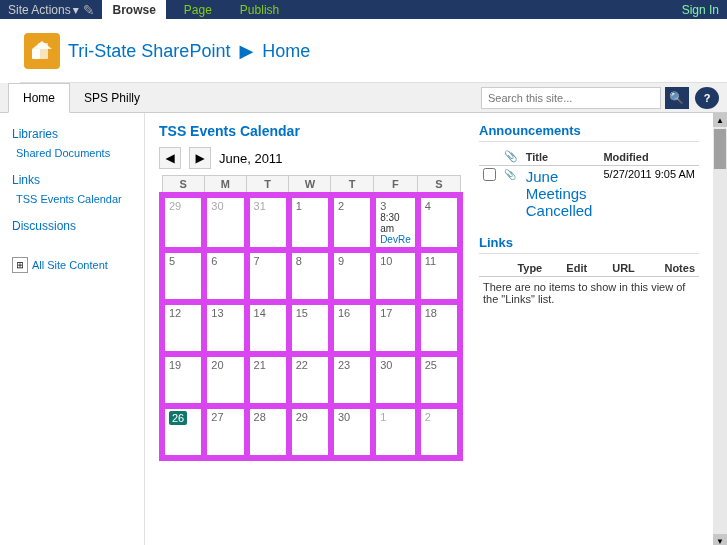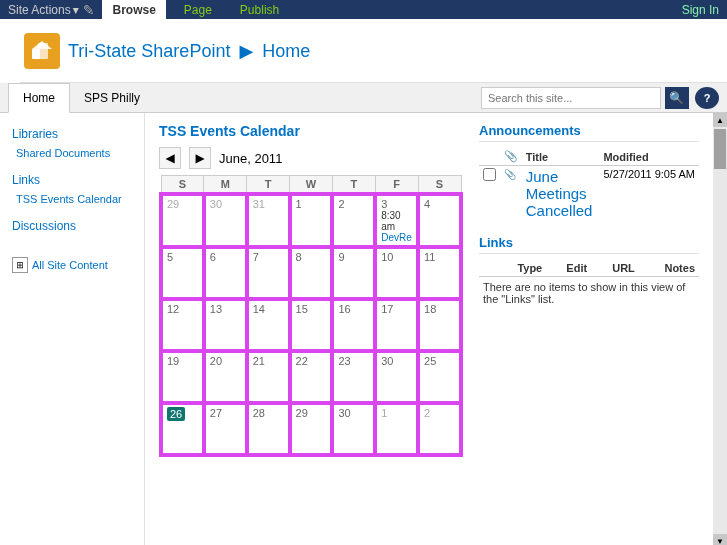--- a/index.html
+++ b/index.html
@@ -238,21 +238,21 @@
     .cal-table th {
       text-align: center;
       font-size: 11px;
       color: #666;
       padding: 2px 4px;
       border: 1px solid #ccc;
       background: #f5f5f5;
       width: 14.28%;
     }
     .cal-table td {
-      border: 4px solid #d946ef;
+      border: 6px solid #d946ef;
       vertical-align: top;
       padding: 2px 4px;
       height: 52px;
       font-size: 11px;
       color: #666;
       width: 14.28%;
     }
     .cal-table td.other-month { color: #aaa; }
     .cal-event-time {
       font-size: 10px;

